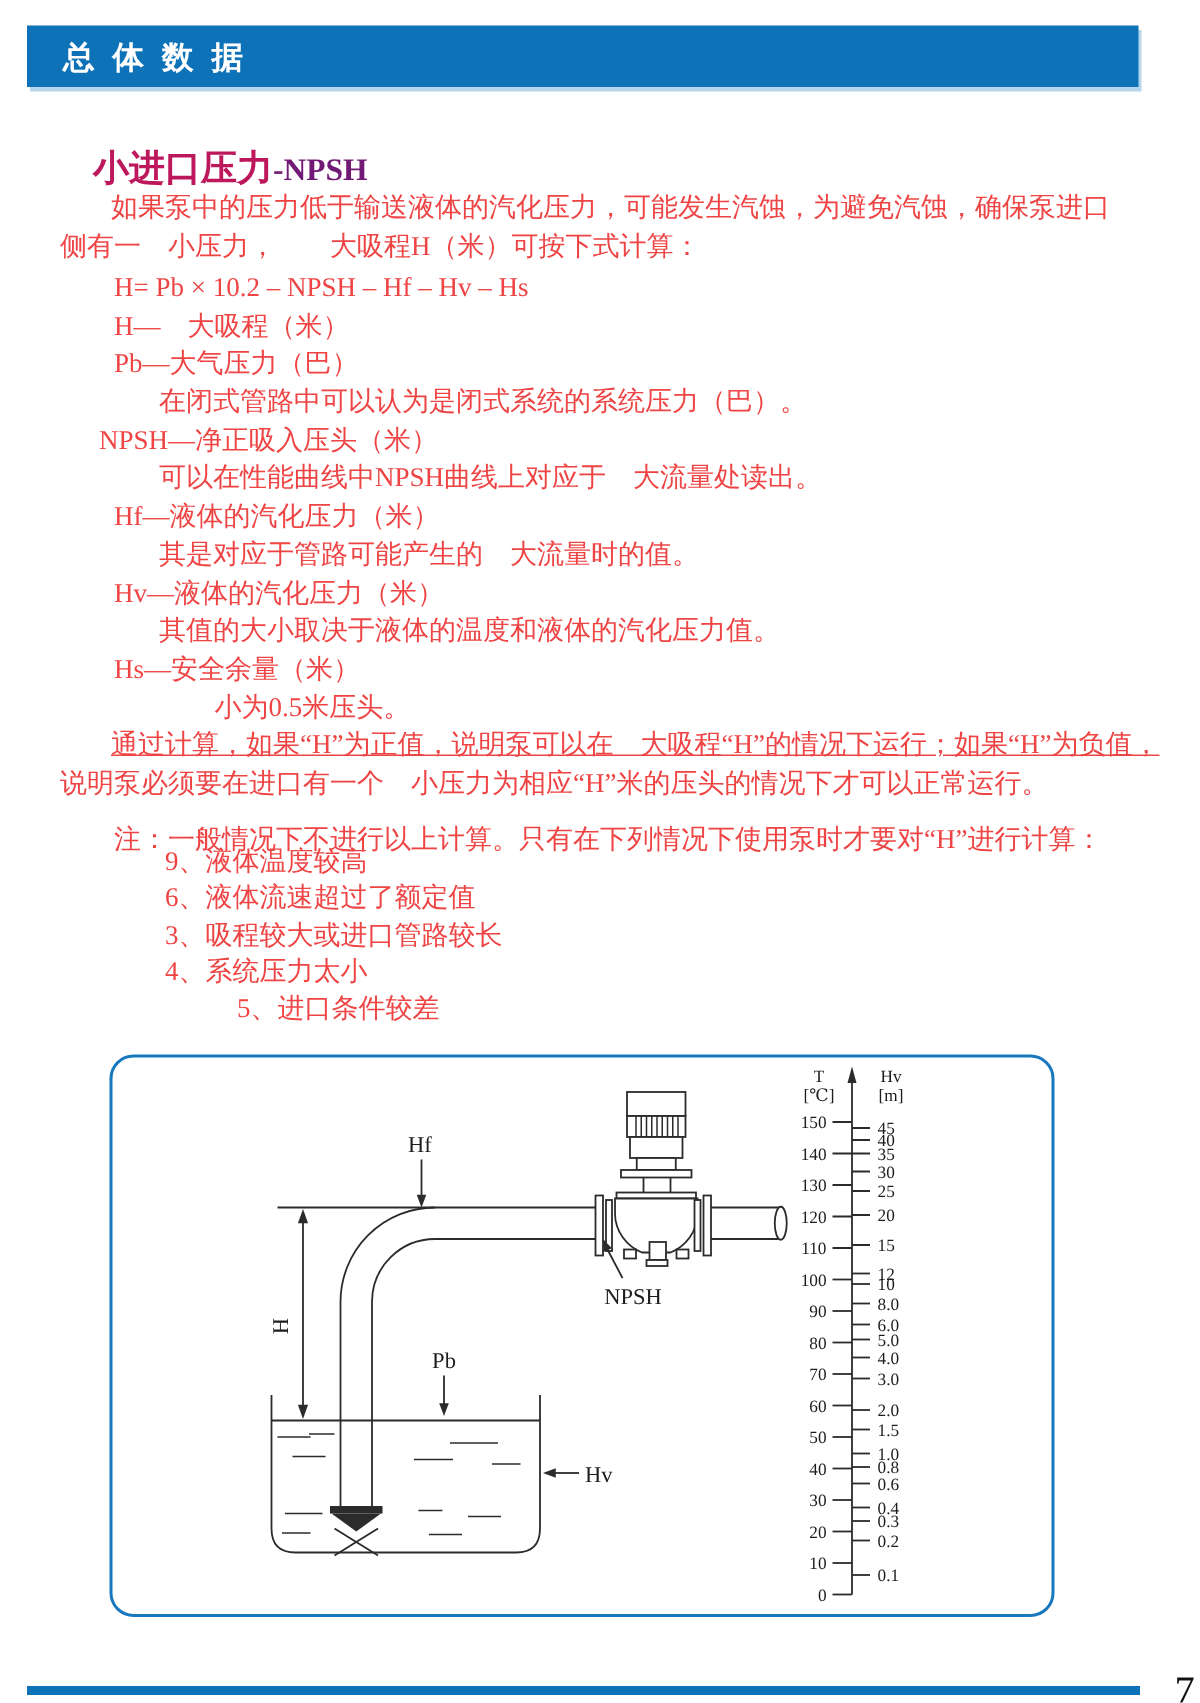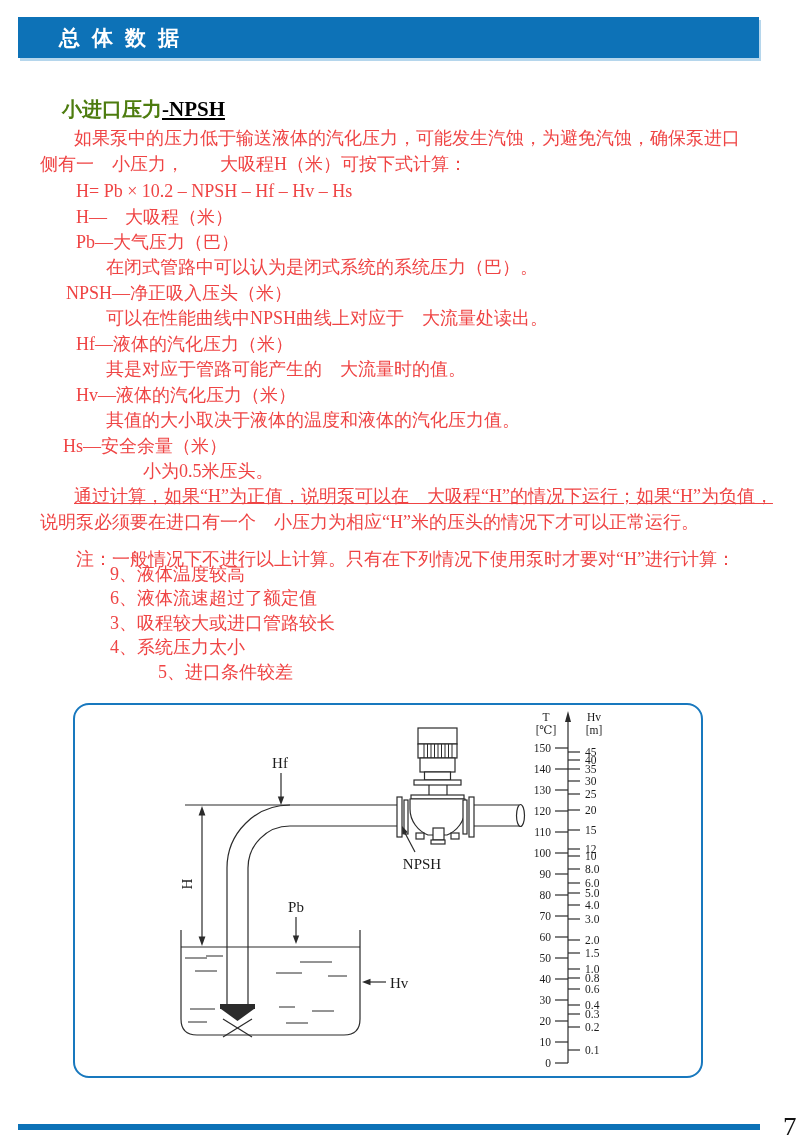--- a/index.html
+++ b/index.html
@@ -1,24 +1,24 @@
 <!DOCTYPE html>
 <html><head>
 <meta charset="utf-8">
 <style>
   html,body{margin:0;padding:0;}
   body{width:800px;height:1135px;position:relative;background:#ffffff;overflow:hidden;
        font-family:"Liberation Serif","DejaVu Serif",serif;}
   .header-bar{position:absolute;left:18px;top:17px;width:741px;height:41px;
        background:#0d72b7;box-shadow:2px 3px 0 #b5d6ec;display:flex;align-items:center;}
   .header-title{color:#ffffff;font-family:"Liberation Sans","DejaVu Sans",sans-serif;
-       font-weight:bold;font-size:21px;letter-spacing:12px;padding-left:41px;white-space:pre;}
+       font-weight:bold;font-size:21px;letter-spacing:12px;padding-left:24px;white-space:pre;}
   .section-heading{position:absolute;left:62px;top:96px;font-weight:bold;white-space:pre;}
-  .section-heading .zh{font-family:Liberation Mono, monospace;font-size:20px;color:#4d7c0f;}
-  .section-heading .latin{font-family:"Liberation Serif","DejaVu Serif",serif;font-size:21px;color:#000000;text-decoration:underline;}
+  .section-heading .zh{font-family:Liberation Mono, monospace;font-size:24px;color:#be185d;}
+  .section-heading .latin{font-family:"Liberation Serif","DejaVu Serif",serif;font-size:21px;color:#701a75;}
   .body-line{position:absolute;font-size:18px;color:#ef4444;white-space:pre;line-height:1.05;}
   .diagram-panel{position:absolute;left:73px;top:703px;width:630px;height:375px;
        border:2.5px solid #1878be;border-radius:16px;box-sizing:border-box;background:#fff;}
   svg.diagram{position:absolute;left:73px;top:703px;width:630px;height:375px;}
   .dln{stroke:#2b2b2b;stroke-width:1.2;fill:none;}
   .dthin{stroke:#2b2b2b;stroke-width:1;fill:none;}
   .dbox{fill:#ffffff;stroke:#2b2b2b;stroke-width:1.2;}
   .dfill{fill:#2b2b2b;stroke:none;}
   text.dlab{font-family:"Liberation Serif","DejaVu Serif",serif;font-size:15px;fill:#1c1c1c;}
   text.slab{font-family:"Liberation Serif","DejaVu Serif",serif;font-size:11.5px;fill:#1c1c1c;}
@@ -41,21 +41,21 @@
     <div class="body-line" style="left: 76px; top: 182px;">H= Pb × 10.2 – NPSH – Hf – Hv – Hs</div>
     <div class="body-line" style="left: 76px; top: 208px;">H—　大吸程（米）</div>
     <div class="body-line" style="left: 76px; top: 233px;">Pb—大气压力（巴）</div>
     <div class="body-line" style="left: 106px; top: 258px;">在闭式管路中可以认为是闭式系统的系统压力（巴）。</div>
     <div class="body-line" style="left: 66px; top: 284px;">NPSH—净正吸入压头（米）</div>
     <div class="body-line" style="left: 106px; top: 309px;">可以在性能曲线中NPSH曲线上对应于　大流量处读出。</div>
     <div class="body-line" style="left: 76px; top: 335px;">Hf—液体的汽化压力（米）</div>
     <div class="body-line" style="left: 106px; top: 360px;">其是对应于管路可能产生的　大流量时的值。</div>
     <div class="body-line" style="left: 76px; top: 386px;">Hv—液体的汽化压力（米）</div>
     <div class="body-line" style="left: 106px; top: 411px;">其值的大小取决于液体的温度和液体的汽化压力值。</div>
-    <div class="body-line" style="left: 63px; top: 437px;">Hs—安全余量（米）</div>
+    <div class="body-line" style="left: 76px; top: 437px;">Hs—安全余量（米）</div>
     <div class="body-line" style="left: 124px; top: 462px; margin-left: 19px;">小为0.5米压头。</div>
     <div class="body-line" style="left: 74px; top: 487px; text-decoration: underline;">通过计算，如果“H”为正值，说明泵可以在　大吸程“H”的情况下运行；如果“H”为负值，</div>
     <div class="body-line" style="left: 40px; top: 513px;">说明泵必须要在进口有一个　小压力为相应“H”米的压头的情况下才可以正常运行。</div>
     <div class="body-line" style="left: 76px; top: 550px;">注：一般情况下不进行以上计算。只有在下列情况下使用泵时才要对“H”进行计算：</div>
     <div class="body-line" style="left: 110px; top: 565px;">9、液体温度较高</div>
     <div class="body-line" style="left: 110px; top: 589px;">6、液体流速超过了额定值</div>
     <div class="body-line" style="left: 110px; top: 614px;">3、吸程较大或进口管路较长</div>
     <div class="body-line" style="left: 110px; top: 638px;">4、系统压力太小</div>
     <div class="body-line" style="left: 110px; top: 663px; margin-left: 48px;">5、进口条件较差</div>
   </div>

